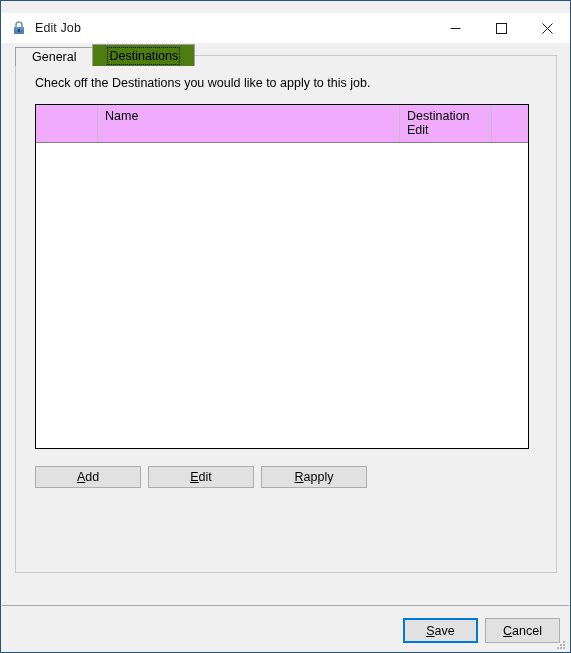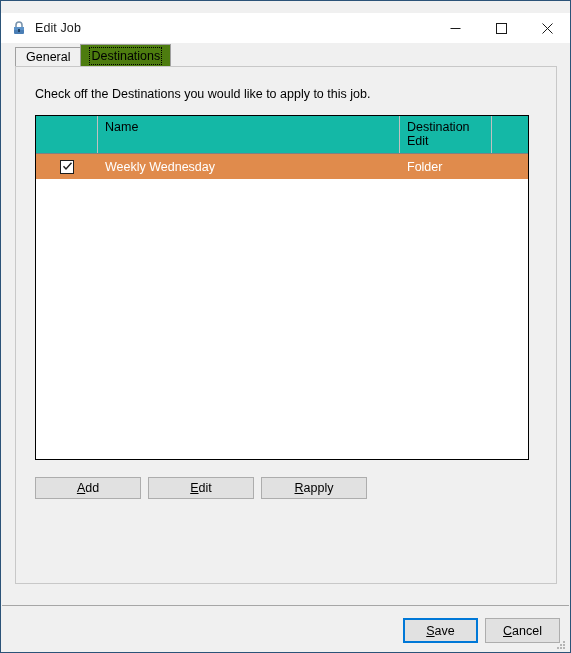--- a/index.html
+++ b/index.html
@@ -74,21 +74,21 @@
     top: 44px;
     height: 21px;
     display: flex;
     align-items: flex-end;
     z-index: 3;
   }
   .tab {
     position: relative;
     height: 19px;
     box-sizing: border-box;
-    padding: 0 10px;
+    padding: 0 16px;
     display: flex;
     align-items: center;
     font-size: 12.5px;
     color: #000000;
     background: #f0f0f0;
     border: 1px solid #a0a0a0;
     border-bottom: none;
     margin-right: -1px;
     white-space: nowrap;
     cursor: default;
@@ -101,21 +101,21 @@
   }
   .tab.selected .tab-label {
     outline: 1px dotted #000000;
     outline-offset: 1px;
   }
 
   
   .tabpanel {
     position: absolute;
     left: 14px;
-    top: 65px;
+    top: 54px;
     width: 542px;
     height: 518px;
     box-sizing: border-box;
     background: #f0f0f0;
     border: 1px solid #c8c8c8;
     z-index: 1;
   }
 
   .instruction {
     position: absolute;
@@ -134,21 +134,21 @@
     width: 494px;
     height: 345px;
     box-sizing: border-box;
     background: #ffffff;
     border: 1px solid #000000;
     overflow: hidden;
   }
   .grid-header {
     display: flex;
     height: 38px;
-    background: #14b8a6;
+    background: #f0abfc;
     border-bottom: 1px solid #808080;
     box-sizing: border-box;
   }
   .hcell {
     box-sizing: border-box;
     border-right: 1px solid #c0c0c0;
     padding: 4px 0 0 7px;
     font-size: 12.5px;
     color: #000000;
     line-height: 14px;
@@ -309,32 +309,20 @@
 
     <div class="grid">
 
       <div class="grid-header">
         <div class="hcell c-check"></div>
         <div class="hcell c-name">Name</div>
         <div class="hcell c-type">Destination Edit</div>
         <div class="hcell c-extra"></div>
       </div>
 
-      <div class="grid-row selected">
-        <div class="cell c-check">
-          <span class="checkbox">
-            <svg width="11" height="11" viewBox="0 0 11 11">
-              <polyline points="1.5,5.2 4,8 9.5,1.8" fill="none" stroke="#1c1c1c" stroke-width="1.4"></polyline>
-            </svg>
-          </span>
-        </div>
-        <div class="cell c-name">Weekly Wednesday</div>
-        <div class="cell c-type">Folder</div>
-        <div class="cell c-extra"></div>
-      </div>
 
     </div>
 
     <div class="row-buttons">
       <button class="btn btn-sm">
           <span class="accel">A</span>
           <span>dd</span>
         </button>
       <span class="spacer-4"></span>
       <button class="btn btn-sm" style="margin-left:6px;">

